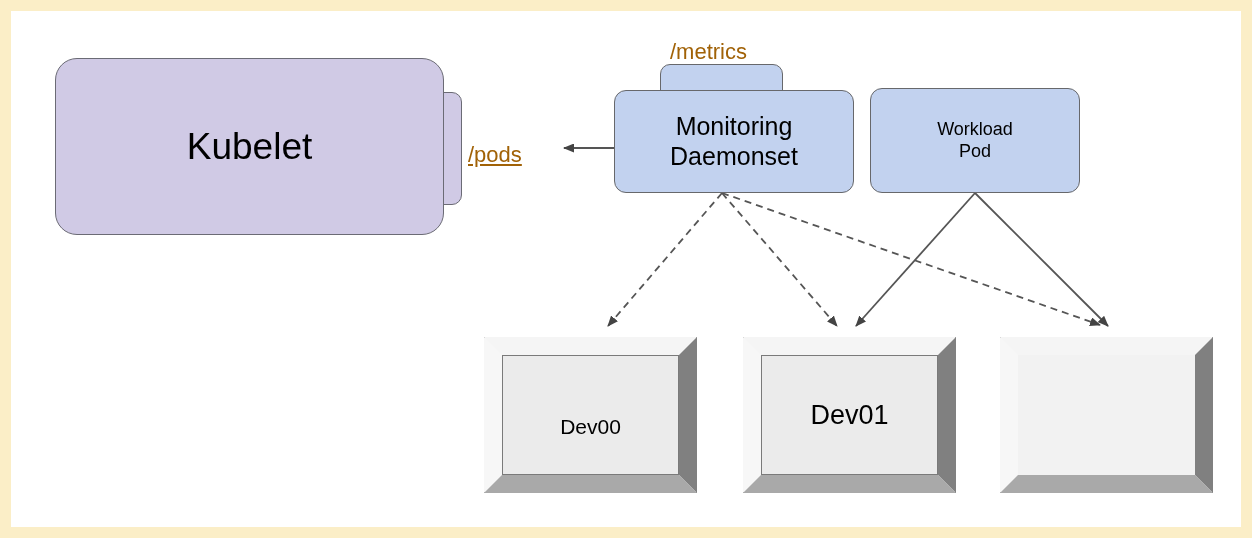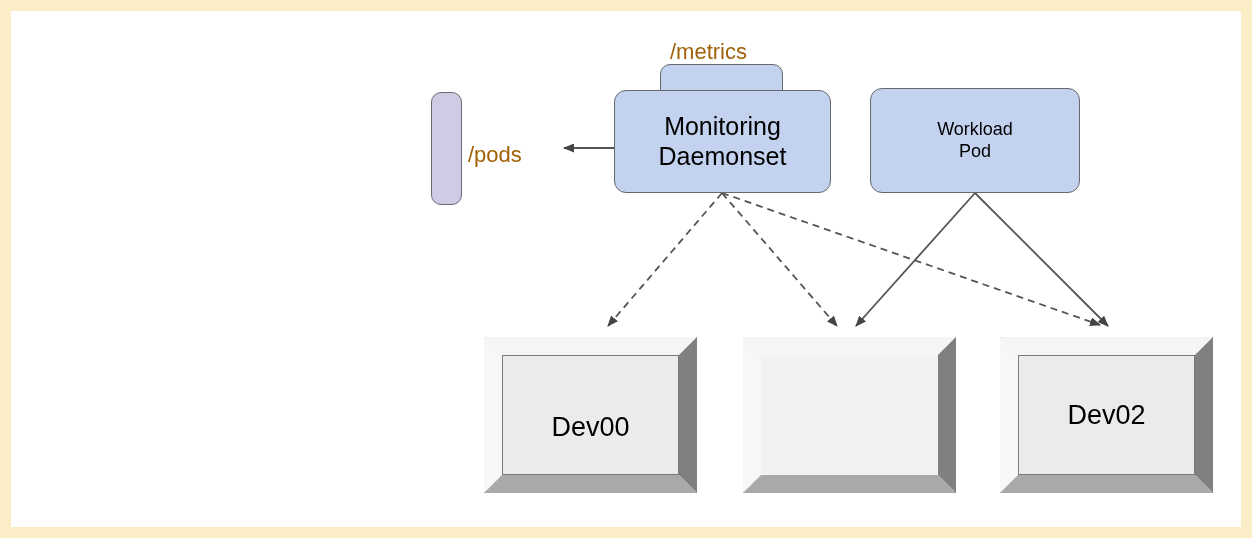--- a/index.html
+++ b/index.html
@@ -201,61 +201,64 @@
         <line x1="964" y1="182" x2="845" y2="315" stroke="#555555" stroke-width="1.8" marker-end="url(#arrowSolid)"></line>
       </g>
 
       <g>
         <line x1="964" y1="182" x2="1097" y2="315" stroke="#555555" stroke-width="1.8" marker-end="url(#arrowSolid)"></line>
       </g>
     </svg>
 
     <div class="pod-purple-tab" style="left:420px; top:81px; width:31px; height:113px;"></div>
 
-
-    <div class="port-label" style="left:457px; top:131px; font-size:22px;">/pods</div>
+    <div class="pod-purple-main" style="left:44px; top:47px; width:389px; height:177px;">
+      <div class="node-label" style="font-size:37px;">Kubelet</div>
+    </div>
+
+    <div class="port-label" style="left:457px; top:131px; font-size:22px;text-decoration:underline;">/pods</div>
 
     <div class="port-label" style="left:659px; top:28px; font-size:22px;">/metrics</div>
 
     <div class="pod-blue-tab" style="left:649px; top:53px; width:123px; height:34px;"></div>
 
-    <div class="pod-blue-main" style="left:603px; top:79px; width:217px; height:103px;">
+    <div class="pod-blue-main" style="left:603px; top:79px; width:240px; height:103px;">
       <div class="node-label" style="font-size:25px;">Monitoring
 Daemonset</div>
     </div>
 
     <div class="pod-blue-main" style="left:859px; top:77px; width:210px; height:105px;">
       <div class="node-label" style="font-size:18px;">Workload
 Pod</div>
     </div>
 
     <div class="device" style="left:473px; top:326px; width:213px; height:156px;">
       <div class="bevel-outer"></div>
       <div class="bev-top"></div>
       <div class="bev-left"></div>
       <div class="bev-right"></div>
       <div class="bev-bottom"></div>
       <div class="face">
-        <span class="device-text" style="font-size:27px;margin-top:24px;">Dev00</span>
+        <span class="device-text" style="font-size:21px;margin-top:24px;">Dev00</span>
       </div>
     </div>
 
     <div class="device" style="left:732px; top:326px; width:213px; height:156px;">
       <div class="bevel-outer"></div>
       <div class="bev-top"></div>
       <div class="bev-left"></div>
       <div class="bev-right"></div>
       <div class="bev-bottom"></div>
+      <div class="face">
+        <span class="device-text" style="font-size:27px;">Dev01</span>
+      </div>
     </div>
 
     <div class="device" style="left:989px; top:326px; width:213px; height:156px;">
       <div class="bevel-outer"></div>
       <div class="bev-top"></div>
       <div class="bev-left"></div>
       <div class="bev-right"></div>
       <div class="bev-bottom"></div>
-      <div class="face">
-        <span class="device-text" style="font-size:27px;">Dev02</span>
-      </div>
     </div>
 
   </div>
 </div>
 
 </body></html>

